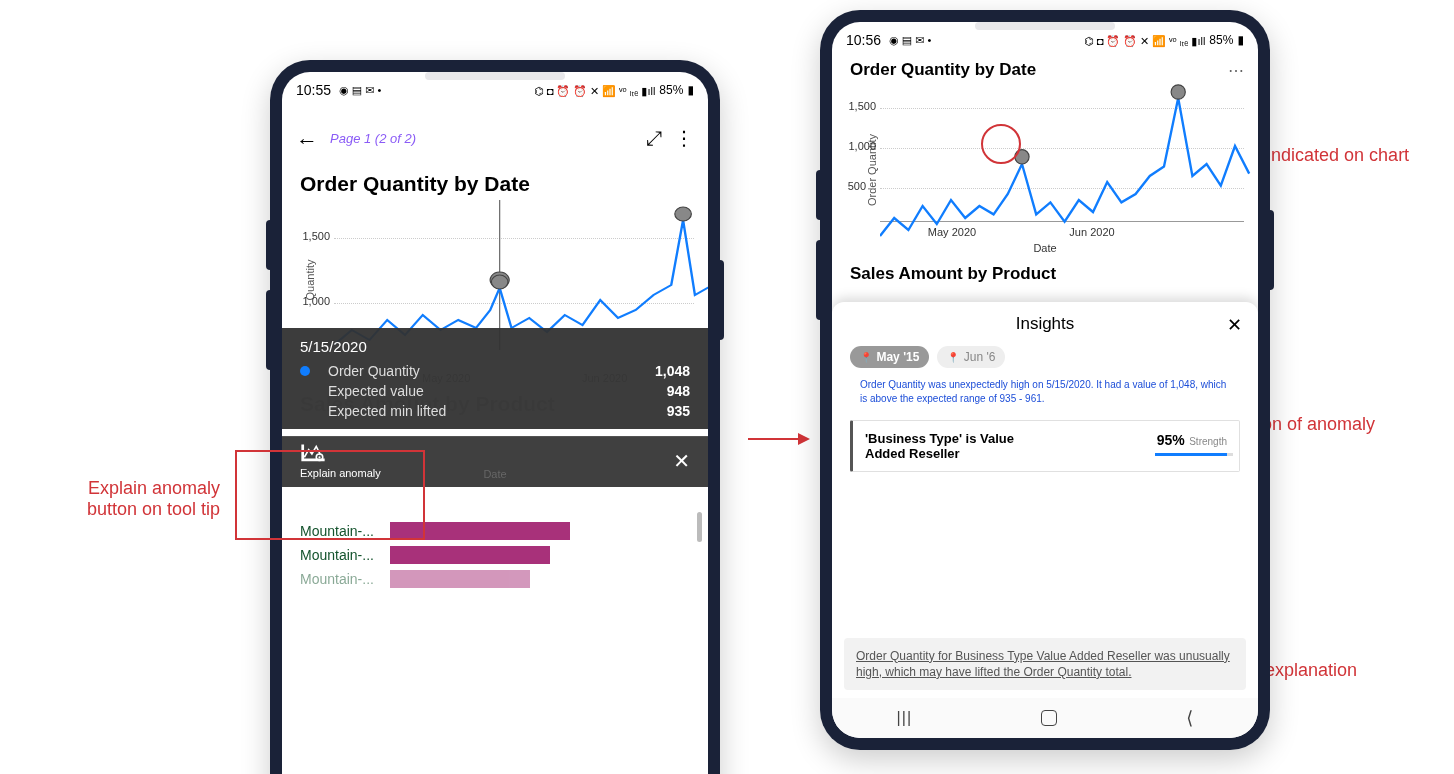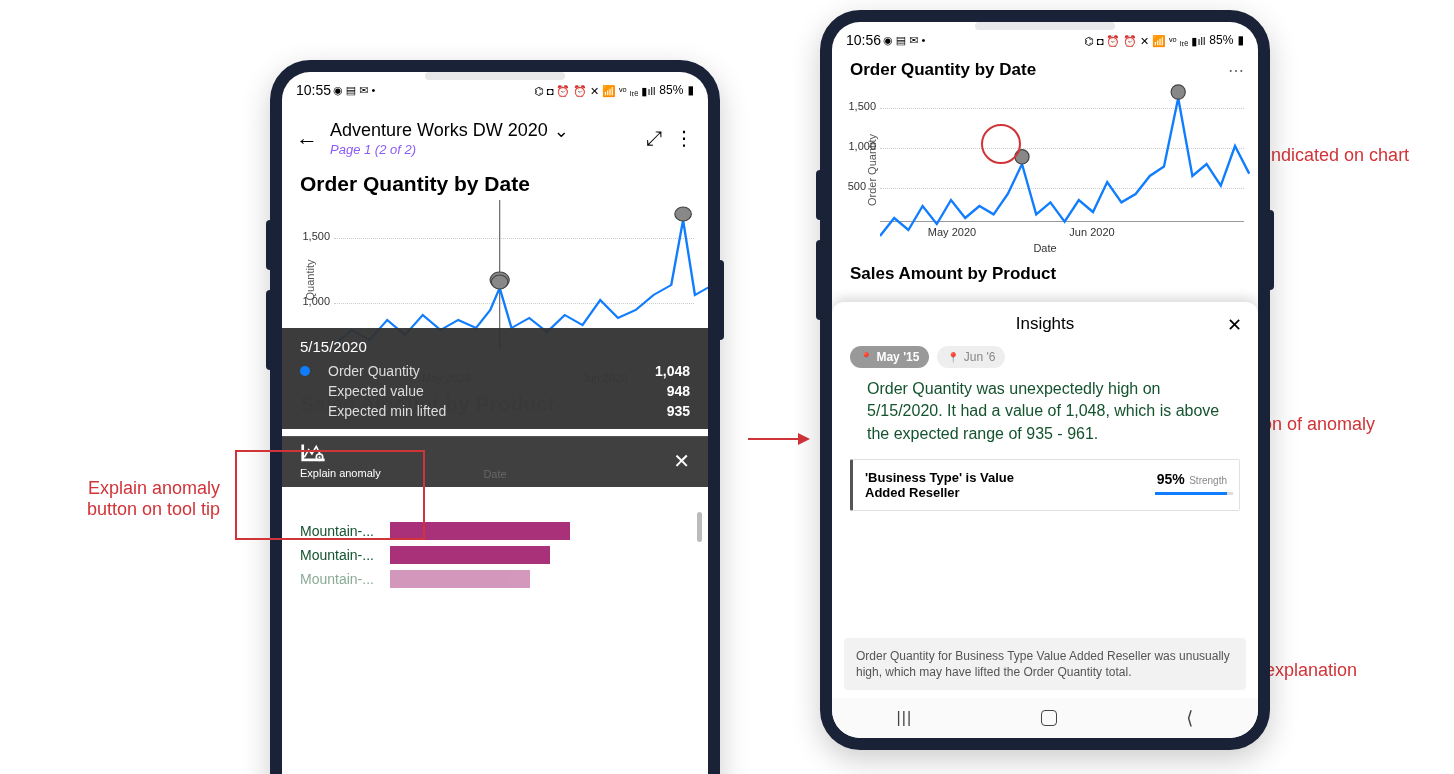--- a/index.html
+++ b/index.html
@@ -24,21 +24,21 @@
   .phone .side-btn.r1 { right: -4px; top: 200px; width: 4px; height: 80px; border-radius: 0 4px 4px 0; }
   .phone .screen { width: 100%; height: 100%; background: #fff; border-radius: 28px; overflow: hidden; position: relative; }
   .phone .notch { position: absolute; top: 12px; left: 50%; transform: translateX(-50%); width: 140px; height: 8px; background: #1a2238; border-radius: 10px; z-index: 50; opacity: 0.1; }
 
   
   .phone.left { top: 60px; left: 270px; }
   .phone.right { top: 10px; left: 820px; height: 740px; }
 
   
   .statusbar { height: 36px; display: flex; align-items: center; justify-content: space-between; padding: 0 14px; font-size: 14px; font-weight: 500; color: #000; }
-  .statusbar .sb-left { display: flex; align-items: center; gap: 2px; }
+  .statusbar .sb-left { display: flex; align-items: center; gap: 8px; }
   .statusbar .sb-right { display: flex; align-items: center; gap: 4px; font-size: 12px; }
   .sb-icon { font-size: 11px; }
 
   
   .app-header { height: 60px; display: flex; align-items: center; padding: 0 14px; gap: 12px; }
   .app-header .back { font-size: 22px; }
   .app-header .title-block { flex: 1; }
   .app-header .title { font-size: 18px; font-weight: 500; display: flex; align-items: center; gap: 6px; }
   .app-header .subtitle { font-size: 13px; color: #8b5cf6; font-style: italic; }
   .app-header .hx { font-size: 20px; }
@@ -88,30 +88,30 @@
   .red-circle { position: absolute; border: 2px solid #d13438; border-radius: 50%; pointer-events: none; }
 
   .insights-panel { position: absolute; left: 0; right: 0; bottom: 40px; top: 280px; background: #fff; box-shadow: 0 -4px 12px rgba(0,0,0,0.15); border-radius: 12px 12px 0 0; display: flex; flex-direction: column; }
   .insights-head { position: relative; text-align: center; padding: 12px 0; font-size: 17px; font-weight: 500; }
   .insights-head .close { position: absolute; right: 16px; top: 12px; font-size: 18px; }
   .chip-row { display: flex; gap: 8px; padding: 0 18px 10px 18px; }
   .chip { padding: 4px 10px; border-radius: 14px; font-size: 12px; display: flex; align-items: center; gap: 4px; }
   .chip.active { background: #999; color: #fff; font-weight: 600; }
   .chip.inactive { background: #eee; color: #888; }
   .chip .pin { font-size: 10px; }
-  .insights-body { padding: 0 35px; font-size: 16px; color: #14532d; line-height: 1.4; }
+  .insights-body { padding: 0 28px; font-size: 10px; color: #1d4ed8; line-height: 1.4; }
   .insights-card { margin: 14px 18px 0 18px; border: 1px solid #e0e0e0; border-left: 3px solid #555; border-radius: 2px; padding: 10px 12px; display: flex; justify-content: space-between; align-items: flex-start; }
   .insights-card .ic-title { font-size: 13px; font-weight: 600; max-width: 170px; }
   .insights-card .ic-right { text-align: right; }
   .insights-card .ic-pct { font-size: 14px; font-weight: 600; }
   .insights-card .ic-str { font-size: 10px; color: #888; }
   .insights-card .ic-bar { width: 72px; height: 3px; background: #107dfe; margin-top: 4px; margin-left: auto; position: relative; }
   .insights-card .ic-bar::after { content:''; position:absolute; right:-6px; width:6px; height:3px; background:#ddd; }
 
-  .insights-footer { margin: auto 12px 8px 12px; background: #f2f2f2; border-radius: 4px; padding: 10px 12px; font-size: 12px; color: #555; line-height: 1.35; }
+  .insights-footer { margin: auto 12px 8px 12px; background: #f2f2f2; border-radius: 4px; padding: 10px 12px; font-size: 12px; color: #555; line-height: 1.35; text-decoration: underline; }
 
   .nav-bar { position: absolute; bottom: 0; left: 0; right: 0; height: 40px; display: flex; justify-content: space-around; align-items: center; background: #fafafa; }
   .nav-bar .nb { font-size: 16px; color: #444; }
   .nav-bar .nb.sq { width: 16px; height: 16px; border: 1.5px solid #444; border-radius: 4px; }
   .nav-bar .nb.tri { font-size: 18px; }
   .nav-bar .nb.bars { letter-spacing: 1px; }
 
   .sub-chart-title { font-size: 17px; font-weight: 600; padding: 6px 18px 0 18px; }
 </style>
 </head>
@@ -142,24 +142,20 @@
       <div class="sb-right">
         <span class="sb-icon">⌬ ◘ ⏰ ⏰ ✕ 📶 ᵛᵒ ₗₜₑ ▮ıll</span>
         <span>85%</span>
         <span>▮</span>
       </div>
     </div>
 
     <div class="app-header">
       <span class="back">←</span>
       <div class="title-block">
-        <div class="title">
-          <span>Adventure Works DW 2020</span>
-          <span>⌄</span>
-        </div>
         <div class="subtitle">Page 1 (2 of 2)</div>
       </div>
       <span class="hx">⤢</span>
       <span class="hx">⋮</span>
     </div>
 
     <div class="chart-title">Order Quantity by Date</div>
 
     <div class="chart-area" style="height:160px;">
       <div class="y-axis-label">Quantity</div>

